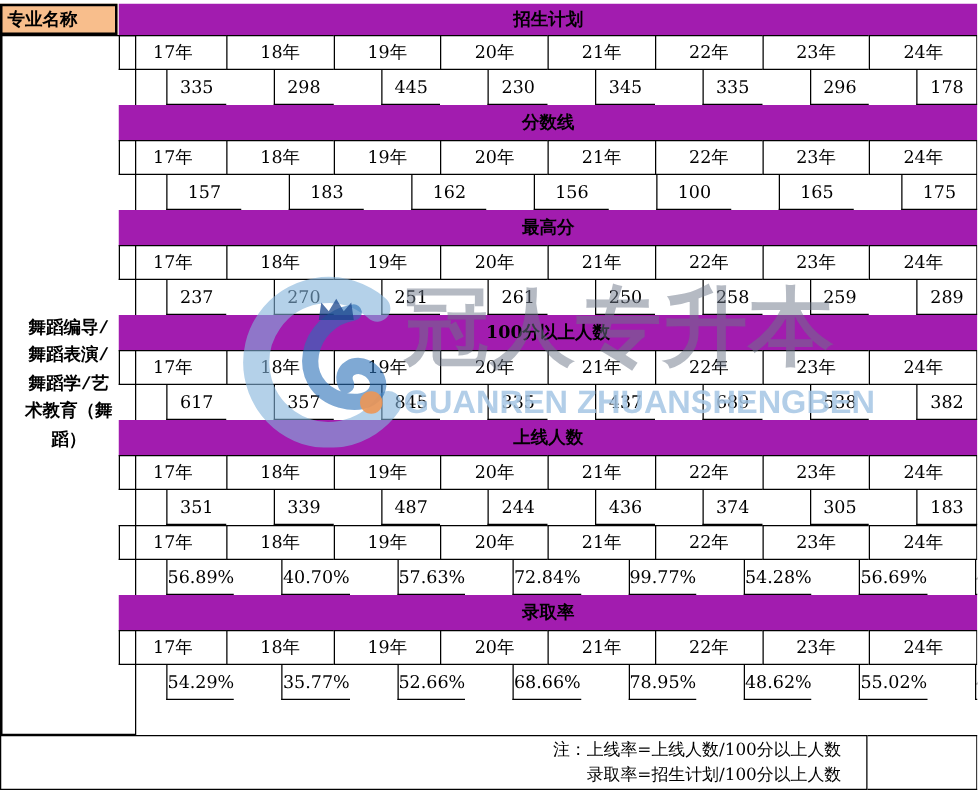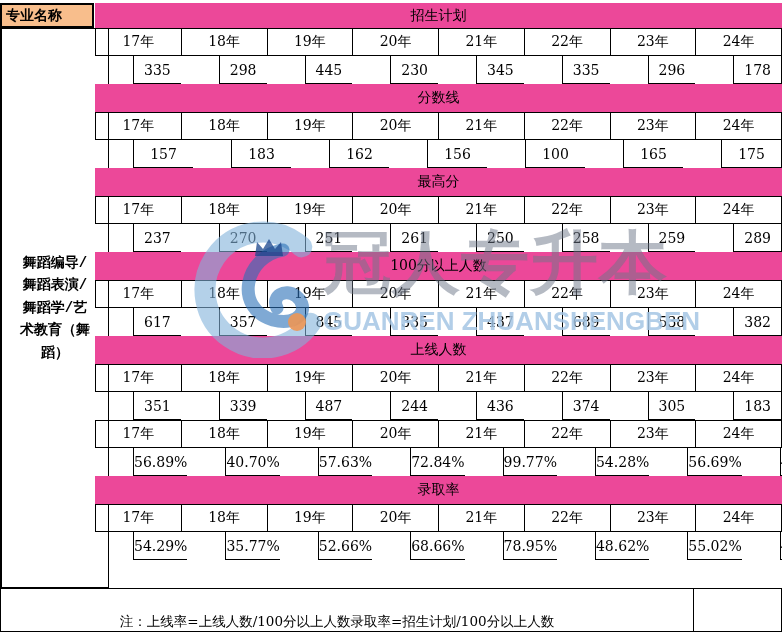--- a/index.html
+++ b/index.html
@@ -16,36 +16,36 @@
   .major-cell{
     position:absolute;left:0;top:28px;width:109px;height:560px;box-sizing:border-box;
     border:1px solid #000;border-left-width:2px;
     display:flex;align-items:center;justify-content:center;text-align:center;
     font-weight:bold;font-size:14px;line-height:1.6;font-family:Liberation Mono, monospace;
   }
   .major-cell span{display:block;width:74px;word-break:break-all;}
   
   .grid{position:absolute;left:95px;top:3px;width:687px;}
   .band{
-    height:28px;background:#ec4899;display:flex;align-items:center;justify-content:center;
-    font-weight:normal;font-size:14px;
+    height:28px;background:#a21caf;display:flex;align-items:center;justify-content:center;
+    font-weight:bold;font-size:14px;
   }
   .band.first{height:25px;}
   .grid-row{display:flex;}
   .cell{
     flex:1;height:28px;box-sizing:border-box;border:1px solid #000;border-right:none;
     display:flex;align-items:center;justify-content:center;font-size:14px;background:transparent;
   }
   .cell:last-child{border-right:1px solid #000;}
   .grid-row.values .cell{border-top:none;margin-left:38px;}
   
   .note-row{position:absolute;left:0;top:588px;width:782px;height:44px;display:flex;}
   .note-cell{
     width:694px;box-sizing:border-box;border:1px solid #000;
-    display:flex;flex-direction:row;justify-content:center;align-items:flex-end;
+    display:flex;flex-direction:column;justify-content:center;align-items:flex-end;
     padding-right:20px;font-size:13.5px;line-height:1.5;
   }
   .note-empty{flex:1;box-sizing:border-box;border:1px solid #000;border-left:none;}
   
   .watermark{position:absolute;left:0;top:0;width:782px;height:633px;pointer-events:none;}
   .wm-logo{position:absolute;left:183px;top:216px;width:170px;height:142px;}
   .wm-cn{
     position:absolute;left:323px;top:228px;font-size:68px;font-weight:bold;line-height:1;
     color:rgba(108,117,135,0.5);white-space:nowrap;letter-spacing:1px;
   }

